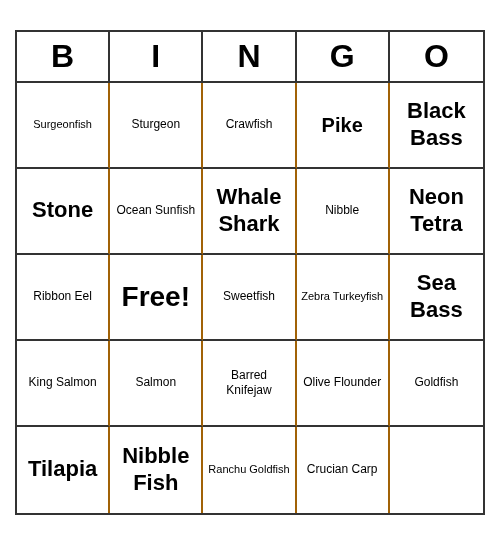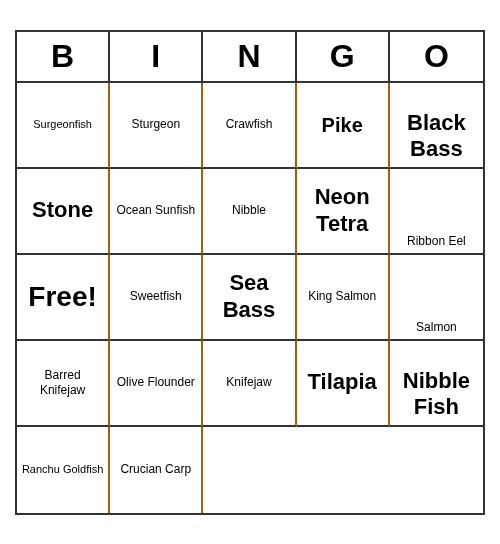--- a/index.html
+++ b/index.html
@@ -40,21 +40,20 @@
       border-right: 2px solid #a16207;
       border-bottom: 2px solid #333;
       display: flex;
       justify-content: center;
       align-items: center;
       text-align: center;
       padding: 4px;
     }
     .bingo-cell:nth-child(5n) {
       border-right: none;
-      align-items: flex-end;
     }
     .bingo-cell:nth-child(n+21) {
       border-bottom: none;
     }
     .bingo-cell span {
       line-height: 1.2;
     }
     .size-small { font-size: 11px; }
     .size-medium { font-size: 12px; }
     .size-large { font-size: 22px; font-weight: bold; }
@@ -88,51 +87,57 @@
       <div class="bingo-cell">
         <span class="size-large">Black Bass</span>
       </div>
       <div class="bingo-cell">
         <span class="size-large">Stone</span>
       </div>
       <div class="bingo-cell">
         <span class="size-medium">Ocean Sunfish</span>
       </div>
       <div class="bingo-cell">
+        <span class="size-large">Whale Shark</span>
+      </div>
+      <div class="bingo-cell">
         <span class="size-medium">Nibble</span>
       </div>
       <div class="bingo-cell">
         <span class="size-large">Neon Tetra</span>
       </div>
       <div class="bingo-cell">
         <span class="size-medium">Ribbon Eel</span>
       </div>
       <div class="bingo-cell">
         <span class="free-cell">Free!</span>
       </div>
       <div class="bingo-cell">
         <span class="size-medium">Sweetfish</span>
+      </div>
+      <div class="bingo-cell">
+        <span class="size-small">Zebra Turkeyfish</span>
       </div>
       <div class="bingo-cell">
         <span class="size-large">Sea Bass</span>
       </div>
       <div class="bingo-cell">
         <span class="size-medium">King Salmon</span>
       </div>
       <div class="bingo-cell">
         <span class="size-medium">Salmon</span>
       </div>
       <div class="bingo-cell">
         <span class="size-medium">Barred Knifejaw</span>
       </div>
       <div class="bingo-cell">
         <span class="size-medium">Olive Flounder</span>
       </div>
       <div class="bingo-cell">
-        <span class="size-medium">Knifejaw</span>
+        <span class="size-medium">Goldfish</span>
       </div>
       <div class="bingo-cell">
         <span class="size-large">Tilapia</span>
       </div>
       <div class="bingo-cell">
         <span class="size-large">Nibble Fish</span>
       </div>
       <div class="bingo-cell">
         <span class="size-small">Ranchu Goldfish</span>
       </div>

